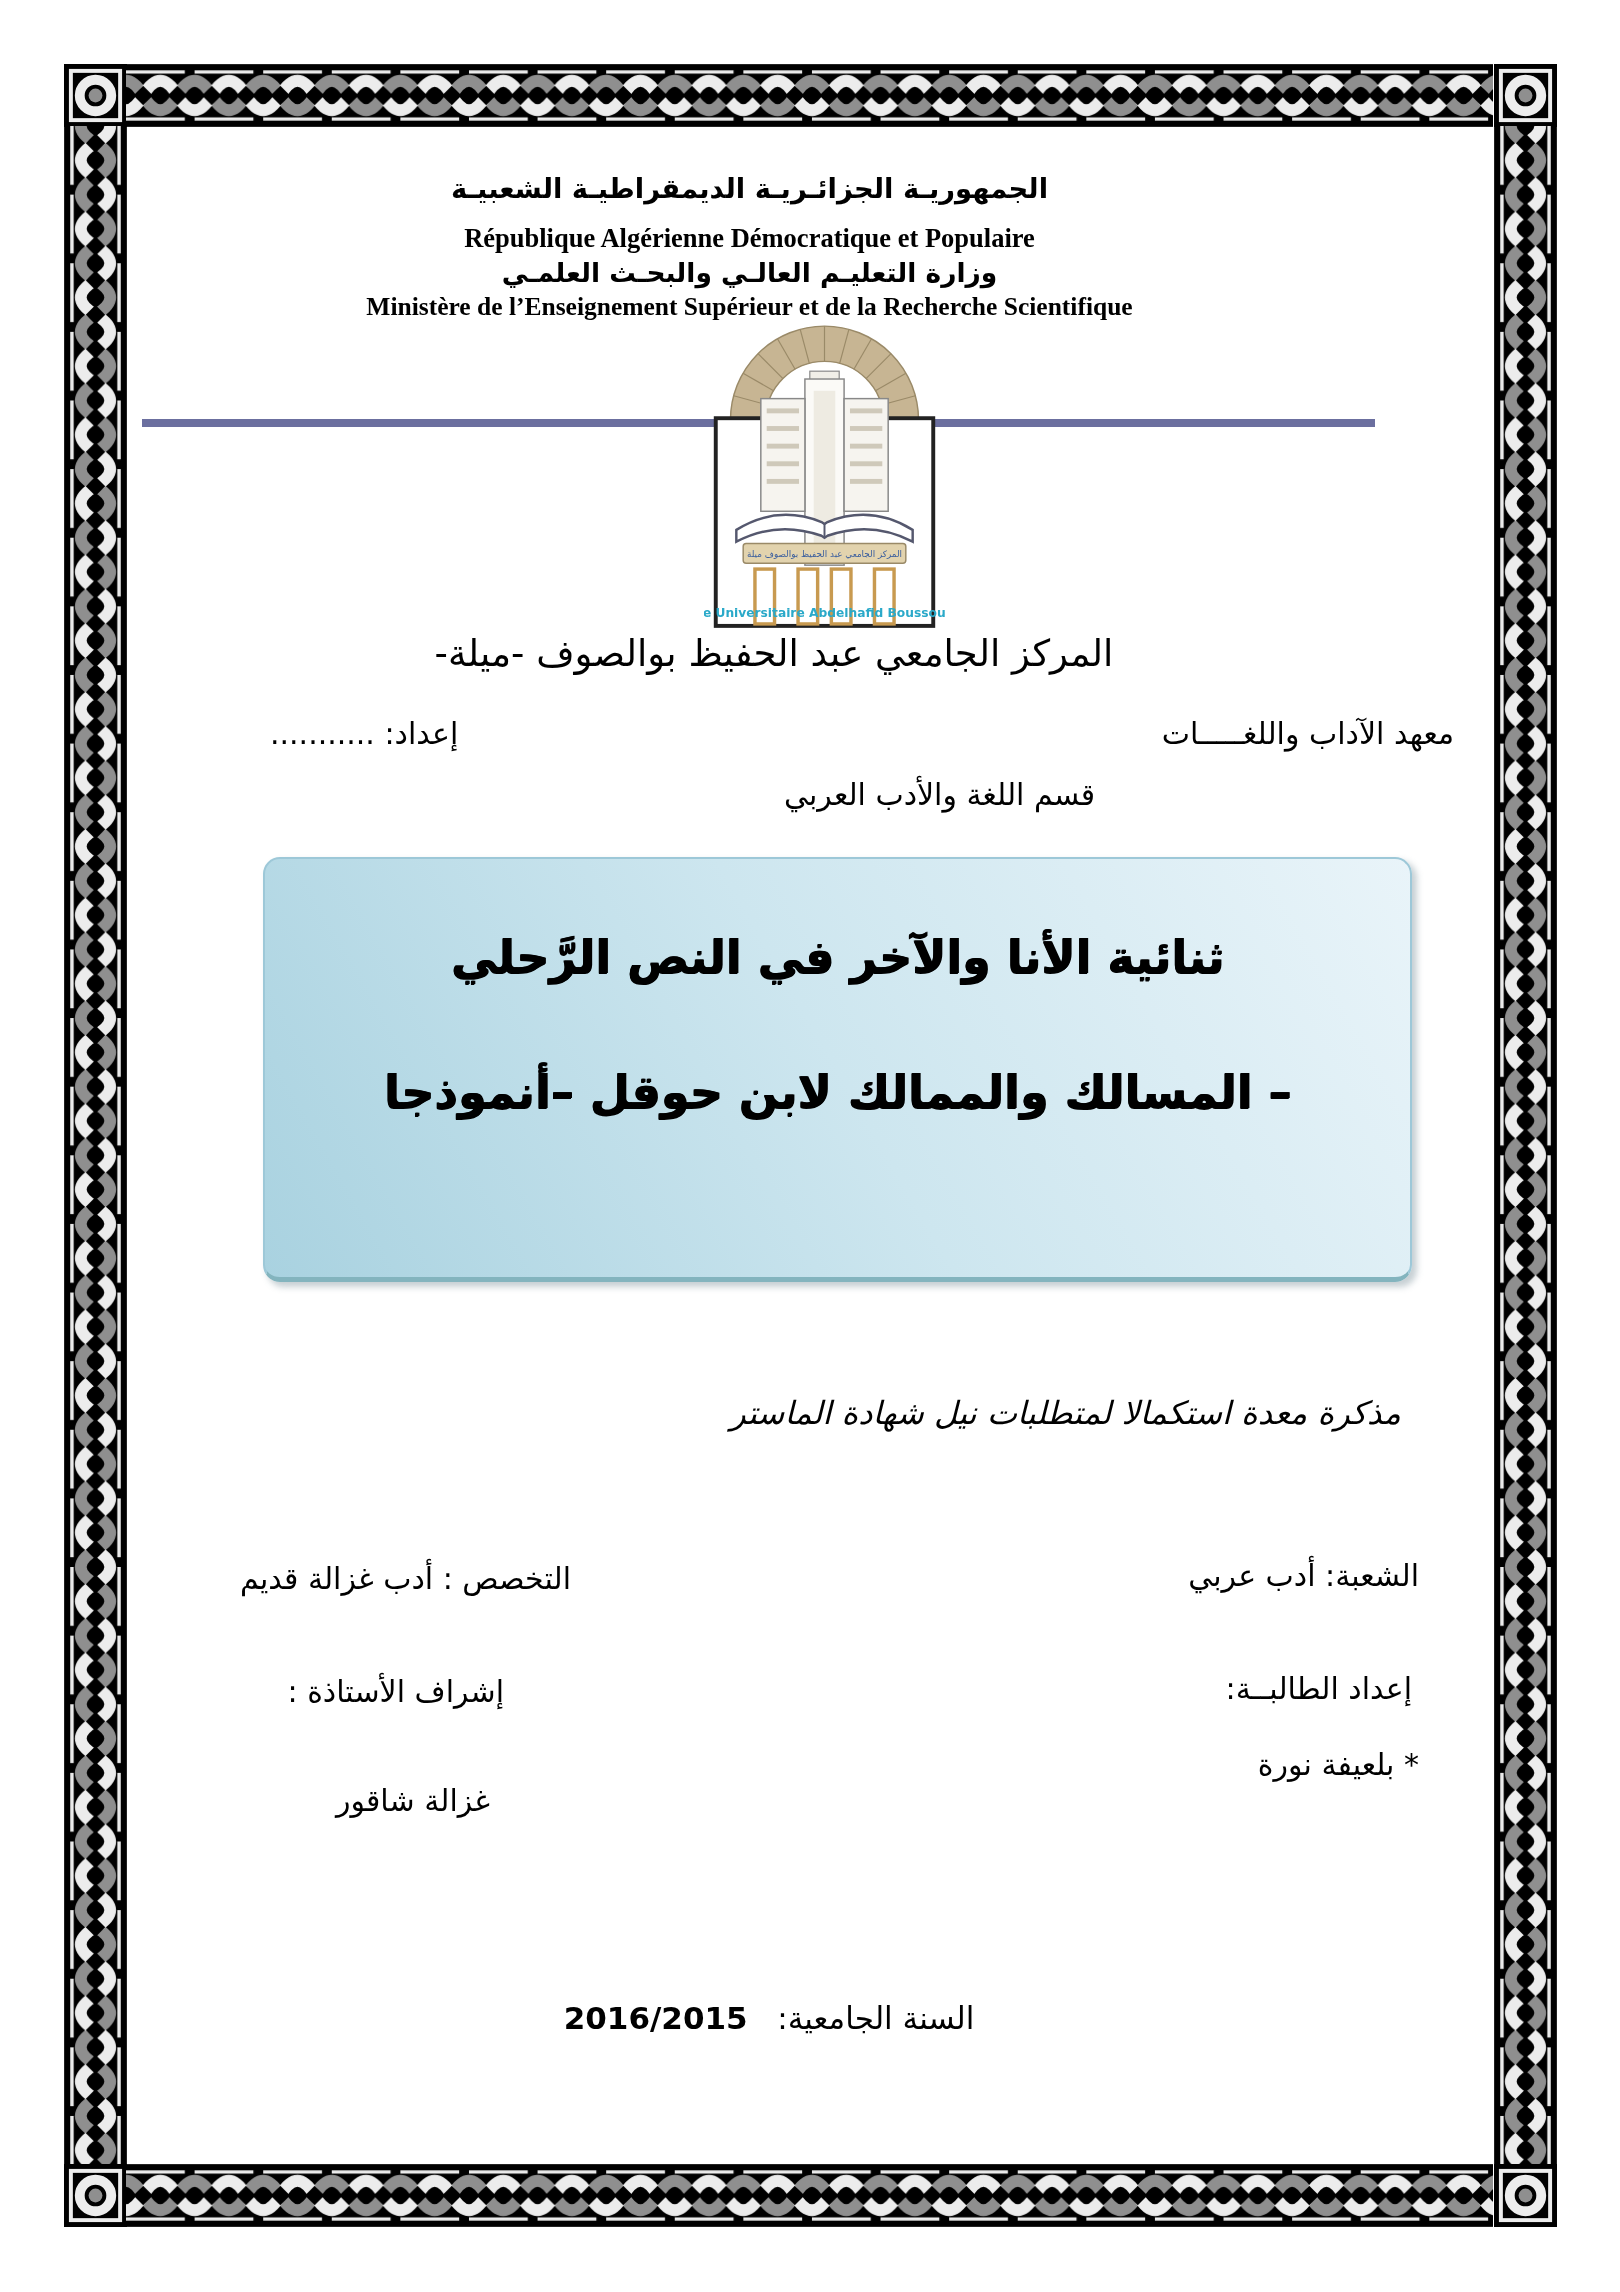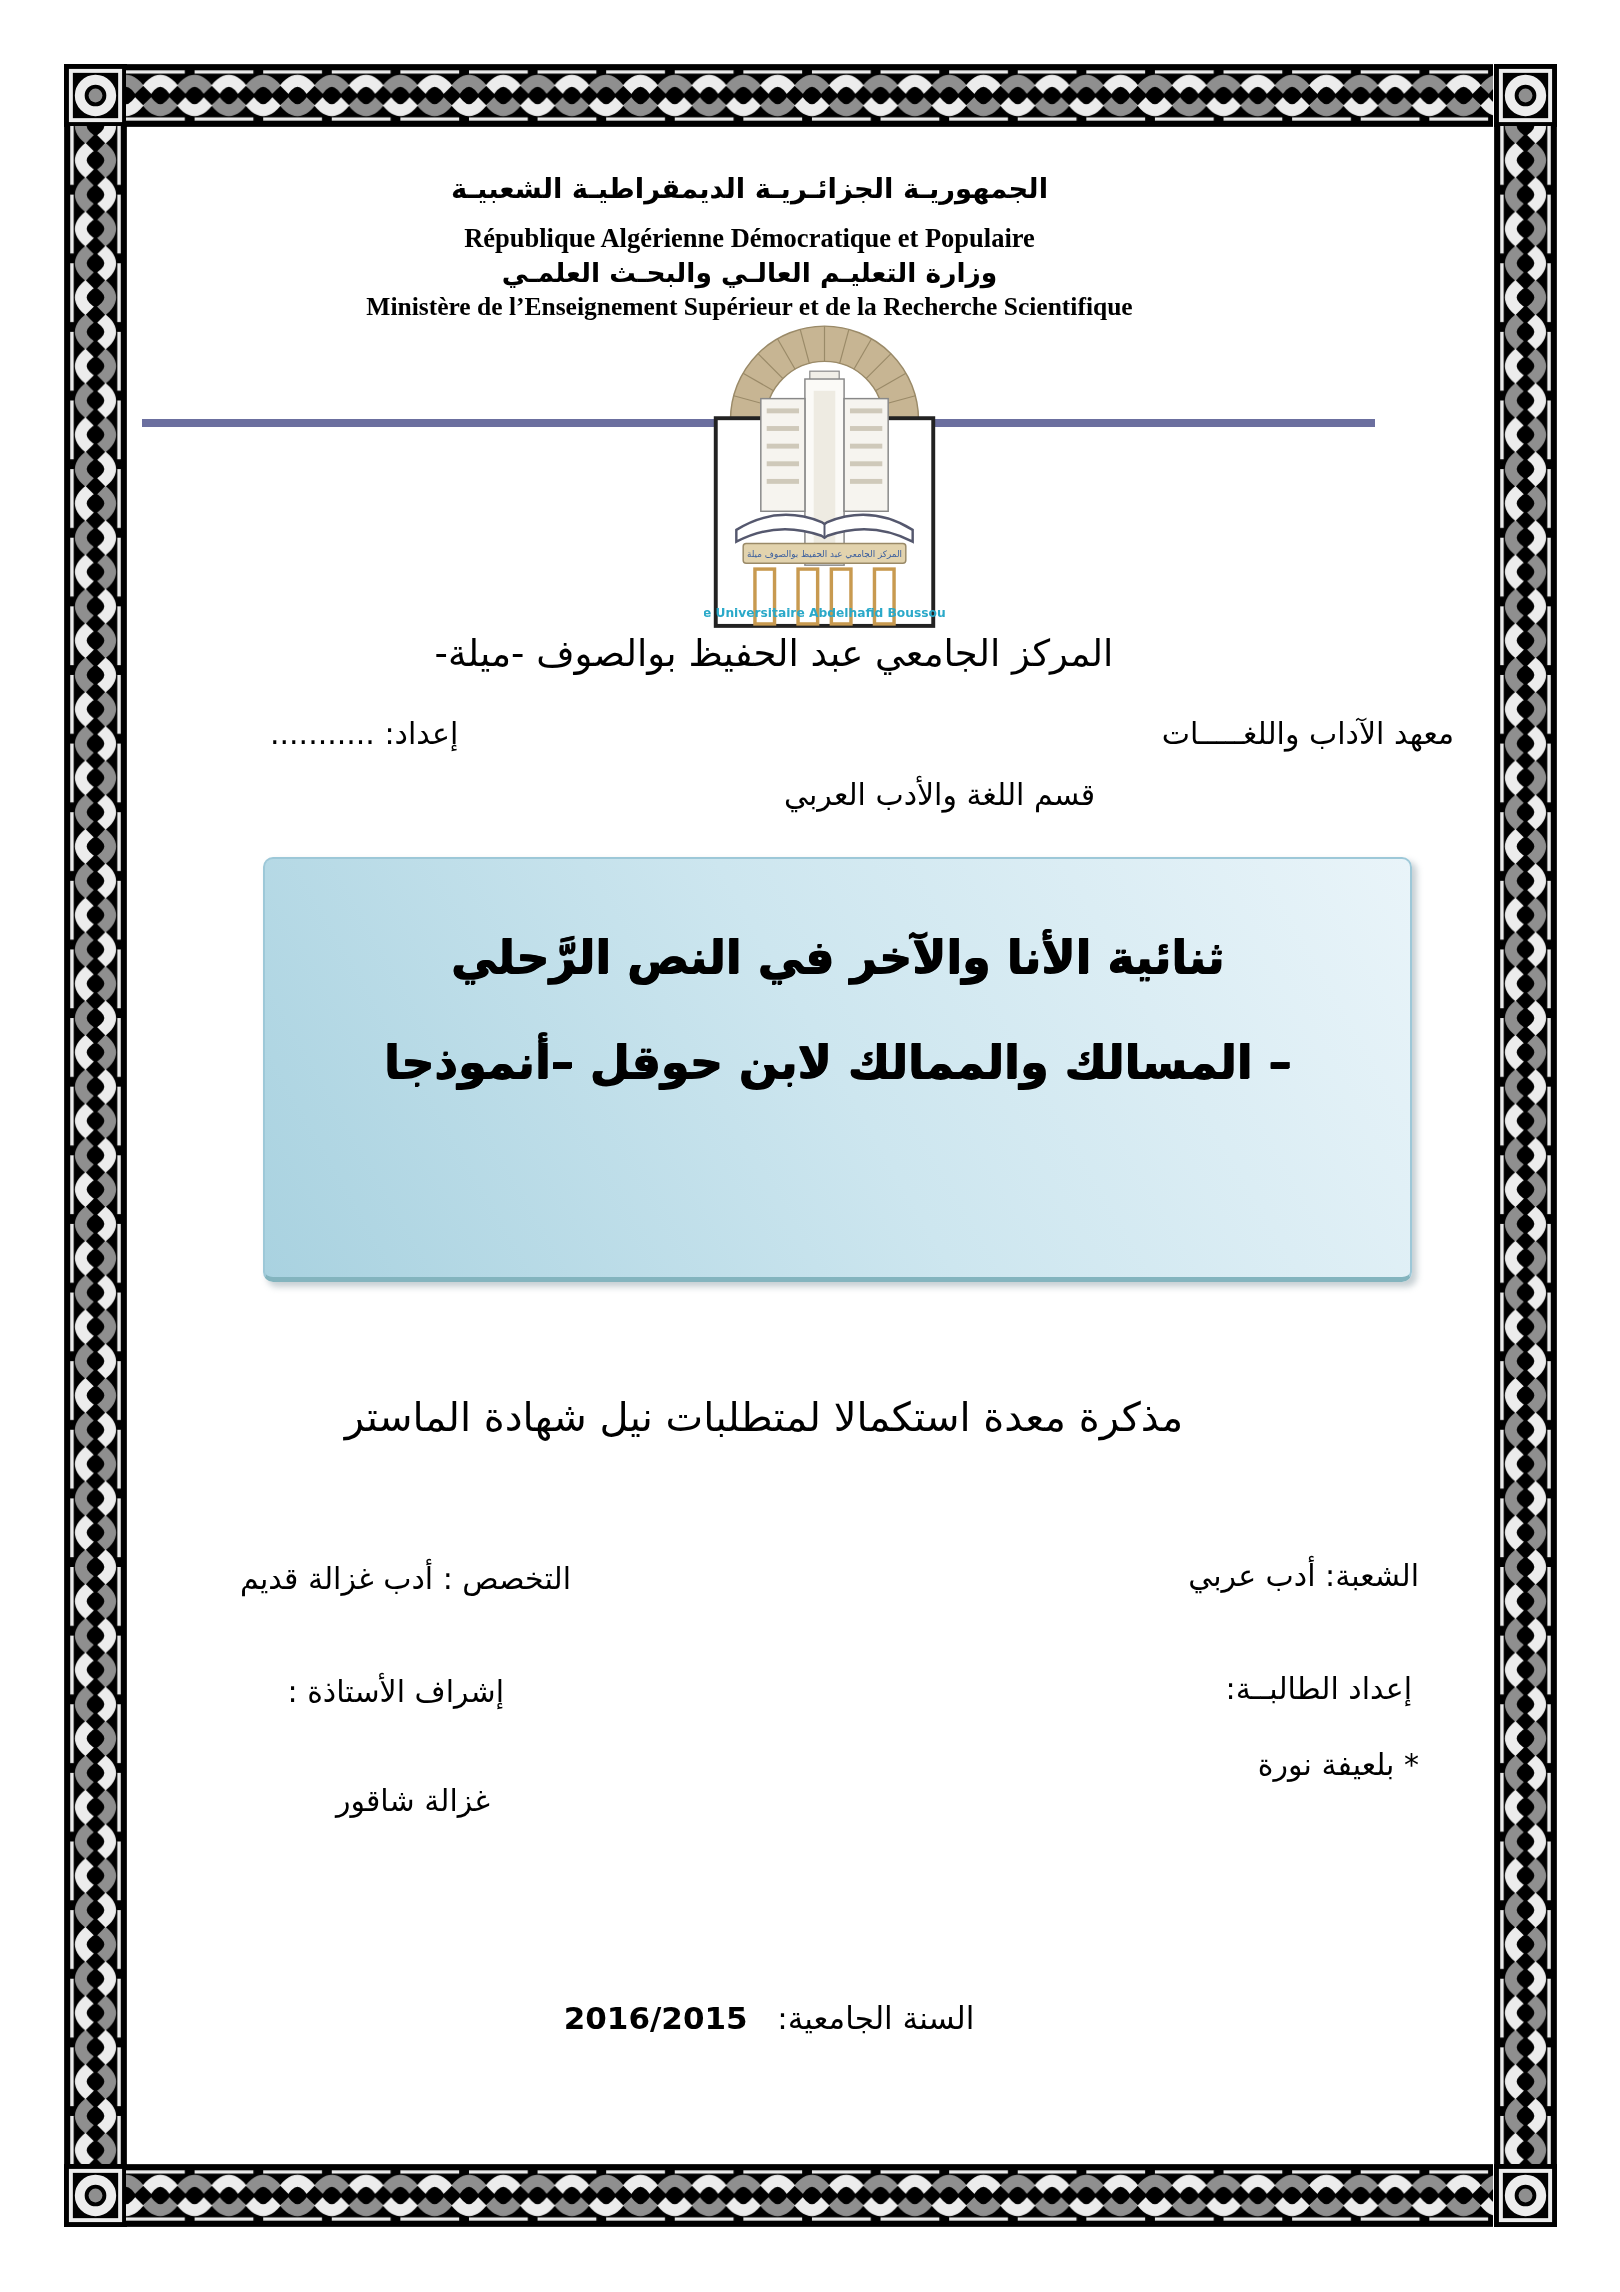--- a/index.html
+++ b/index.html
@@ -15,30 +15,30 @@
   .hline{position:absolute;left:127px;width:1245px;text-align:center;font-weight:bold;}
   .h-ar{font-size:27.4px;direction:rtl;}
   .h-fr{font-family:"Liberation Serif",serif;font-size:26.5px;}
   .rule{position:absolute;left:142px;top:419px;width:1233px;height:7.8px;background:#6b6f9f;z-index:1;}
   .logo{position:absolute;left:704px;top:322px;z-index:2;}
   .center-name{position:absolute;left:127px;top:632px;width:1294px;text-align:center;
                font-size:37px;direction:rtl;}
   .inst-row{position:absolute;left:270px;top:716px;width:1184px;display:flex;
             justify-content:space-between;direction:rtl;font-size:30px;}
   .dept{position:absolute;left:784px;top:777px;width:669px;text-align:left;direction:rtl;font-size:30px;}
-  .title-box{position:absolute;left:263px;top:857px;width:1149px;height:425px;border-radius:10px;
+  .title-box{position:absolute;left:263px;top:857px;width:1149px;height:425px;border-radius:17px;
              background:linear-gradient(60deg,#a9d2e0 0%,#cde6ef 50%,#e9f4f9 100%);
              border:2.9px solid #9dc8d8;border-bottom:5.9px solid #83b4be;
              box-shadow:4.9px 4.9px 5.9px rgba(130,150,160,.45);
              display:flex;flex-direction:column;align-items:center;box-sizing:border-box;
-             padding-top:71px;gap:51px;z-index:2;}
+             padding-top:71px;gap:81px;z-index:2;}
   .title-line{font-size:46px;font-weight:bold;direction:rtl;
               text-shadow:1px 0 0 #000,0 1px 0 #000;}
-  .memo{position:absolute;left:127px;top:1394px;width:1274px;text-align:center;
-        font-size:40px;direction:rtl;}
+  .memo{position:absolute;left:127px;top:1394px;width:1274px;text-align:right;
+        font-size:32px;direction:rtl;font-style:italic;}
   .field{position:absolute;font-size:30px;direction:rtl;text-align:right;}
   .f-branch{left:1066px;top:1558px;width:353px;}
   .f-spec{left:147px;top:1561px;width:424px;}
   .f-prep{left:1059px;top:1671px;width:353px;}
   .f-sup{left:147px;top:1674px;width:357px;}
   .f-student{left:1066px;top:1747px;width:353px;}
   .f-supname{left:147px;top:1753px;width:343px;margin-top:30px;}
   .footer{position:absolute;left:127px;top:2000px;width:1284px;text-align:center;
           font-size:31px;direction:rtl;}
   .footer .year{font-weight:bold;}

